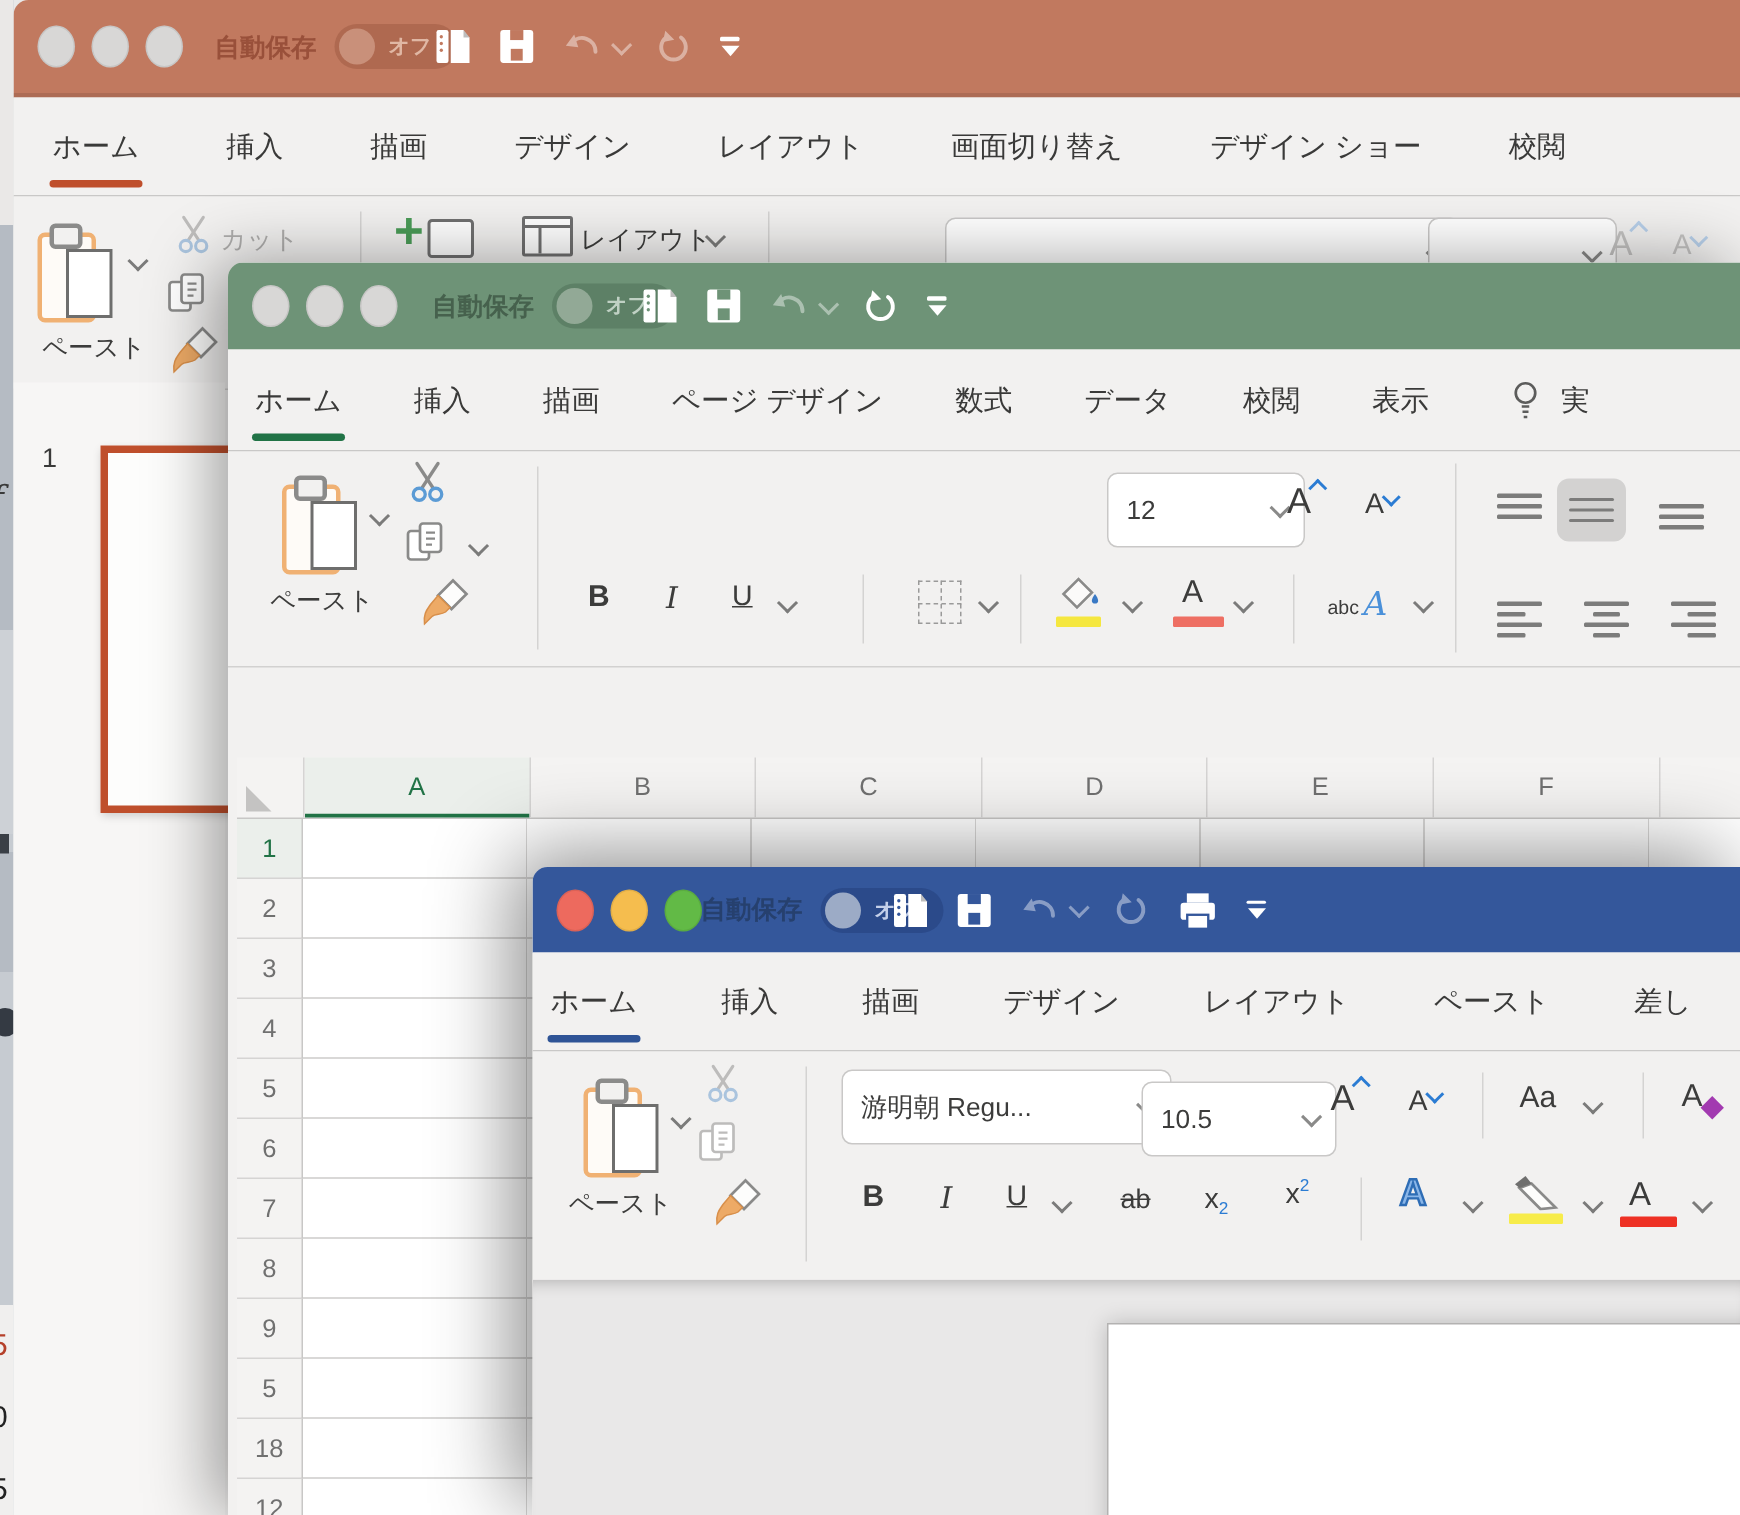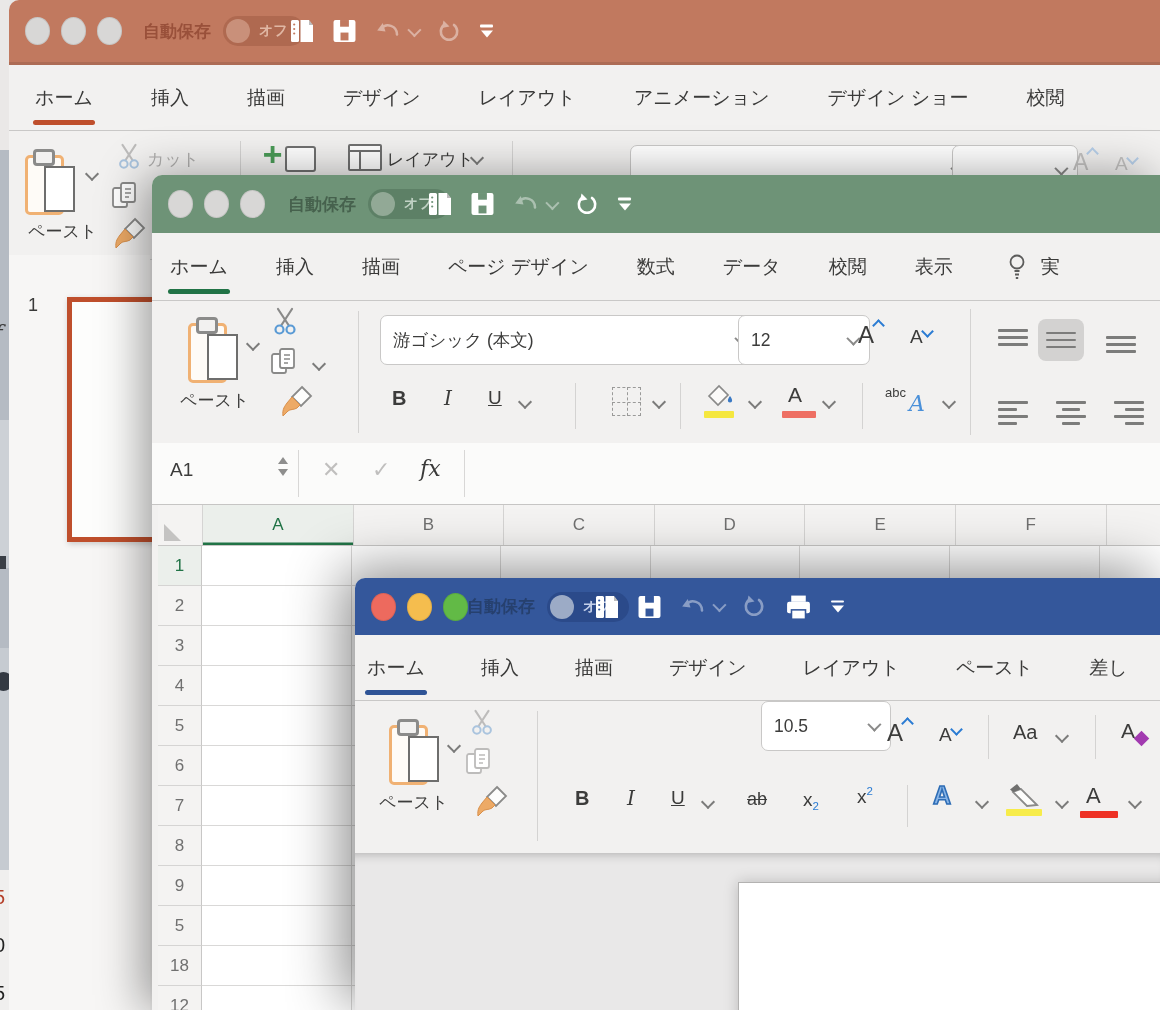--- a/index.html
+++ b/index.html
@@ -252,21 +252,21 @@
         </span>
       </div>
     </header>
 
     <nav class="tabs">
       <span class="tab on">ホーム</span>
       <span class="tab">挿入</span>
       <span class="tab">描画</span>
       <span class="tab">デザイン</span>
       <span class="tab">レイアウト</span>
-      <span class="tab">アニメーション</span>
+      <span class="tab">画面切り替え</span>
       <span class="tab">デザイン ショー</span>
       <span class="tab">校閲</span>
     </nav>
 
     <div class="ribbon">
       <span class="clipb" style="left:16px;top:18px">
         <i class="back"></i>
         <i class="clip"></i>
         <i class="page"></i>
       </span>
@@ -432,24 +432,20 @@
       <span class="chv" style="left:162px;top:58px"></span>
       <span class="abs" style="left:128px;top:84px">
         <svg width="36" height="34" viewBox="0 0 36 34">
             <path d="M22 2 l9 9 -10 10 -9-9z" fill="#fdfdfc" stroke="#8a8a89" stroke-width="1.8"></path>
             <path d="M12 12 l8 8 -3 3 c-3 2 -7 1 -9 3 l-5 5 c-1-7 2-10 4-13z" fill="#edaa66" stroke="#d88f4a"></path>
           </svg>
       </span>
 
       <span class="vsep" style="left:206px;top:10px;height:122px"></span>
 
-      <span class="dd" style="left:228px;top:14px;width:352px">
-        <span>游ゴシック (本文)</span>
-        <i class="dchv"></i>
-      </span>
       <span class="dd" style="left:586px;top:14px;width:106px">
         <span>12</span>
         <i class="dchv"></i>
       </span>
       <span class="ga" style="left:706px;top:20px;font-size:24px"><b>A</b><i class="car up"></i></span>
       <span class="ga" style="left:758px;top:25px;font-size:19px"><b>A</b><i class="car dn"></i></span>
 
       <span class="fmt b" style="left:240px;top:86px">B</span>
       <span class="fmt i" style="left:292px;top:85px">I</span>
       <span class="fmt u" style="left:336px;top:86px">U</span>
@@ -466,21 +462,21 @@
         <span class="cbar" style="left:0;top:28px;width:30px;background:#f5e73f"></span>
       </span>
       <span class="chv" style="left:598px;top:96px"></span>
       <span class="abs" style="left:634px;top:82px">
         <span class="fmt" style="left:2px;top:0;font-size:21px;position:absolute">A</span>
         <span class="cbar" style="left:-4px;top:28px;width:34px;background:#ee6f63"></span>
       </span>
       <span class="chv" style="left:672px;top:96px"></span>
       <span class="vsep" style="left:710px;top:82px;height:46px"></span>
       <span class="abs" style="left:733px;top:80px;width:56px;height:46px">
-        <span class="furi-abc" style="left:0;top:4px">abc</span>
+        <span class="furi-abc" style="left:0;top:16px">abc</span>
         <span class="furi-a" style="left:24px;top:10px">A</span>
       </span>
       <span class="chv" style="left:792px;top:96px"></span>
 
       <span class="vsep" style="left:818px;top:8px;height:126px"></span>
 
       <span class="ai v t" style="left:846px;top:28px">
           <i></i>
           <i></i>
           <i></i>
@@ -510,33 +506,20 @@
           <i></i>
         </span>
       <span class="ai h r" style="left:962px;top:100px">
           <i></i>
           <i></i>
           <i></i>
           <i></i>
         </span>
     </div>
 
-    <div class="fbar">
-      <span class="nb">A1</span>
-      <span class="spin">
-          <i class="up"></i>
-          <i class="dn"></i>
-        </span>
-      <span class="fdiv" style="left:146px"></span>
-      <span class="xk" style="left:170px">✕</span>
-      <span class="xk" style="left:220px">✓</span>
-      <span class="fx">fx</span>
-      <span class="fdiv" style="left:312px"></span>
-      <span class="abs" style="left:320px;top:0;right:0;bottom:1px"></span>
-    </div>
 
     <div class="ghdr">
       <span class="cr"></span>
       <span class="c sel">A</span>
       <span class="c">B</span>
       <span class="c">C</span>
       <span class="c">D</span>
       <span class="c">E</span>
       <span class="c">F</span>
       <span class="c" style="border-right:none;flex:1"></span>
@@ -658,21 +641,25 @@
       </span>
       <span class="abs" style="left:120px;top:84px">
         <svg width="36" height="34" viewBox="0 0 36 34">
             <path d="M22 2 l9 9 -10 10 -9-9z" fill="#fdfdfc" stroke="#8a8a89" stroke-width="1.8"></path>
             <path d="M12 12 l8 8 -3 3 c-3 2 -7 1 -9 3 l-5 5 c-1-7 2-10 4-13z" fill="#edaa66" stroke="#d88f4a"></path>
           </svg>
       </span>
 
       <span class="vsep" style="left:182px;top:10px;height:130px"></span>
 
-      <span class="dd" style="left:406px;top:0;width:104px">
+      <span class="dd" style="left:206px;top:12px;width:194px">
+        <span>游明朝 Regu...</span>
+        <i class="dchv"></i>
+      </span>
+      <span class="dd" style="left:406px;top:20px;width:104px">
         <span>10.5</span>
         <i class="dchv"></i>
       </span>
       <span class="ga" style="left:532px;top:18px;font-size:24px"><b>A</b><i class="car up"></i></span>
       <span class="ga" style="left:584px;top:23px;font-size:19px"><b>A</b><i class="car dn"></i></span>
       <span class="vsep" style="left:633px;top:14px;height:44px"></span>
       <span class="caseAa" style="left:658px;top:20px">Aa</span>
       <span class="chv" style="left:702px;top:30px"></span>
       <span class="vsep" style="left:740px;top:14px;height:44px"></span>
       <span class="clearA" style="left:766px;top:18px">

